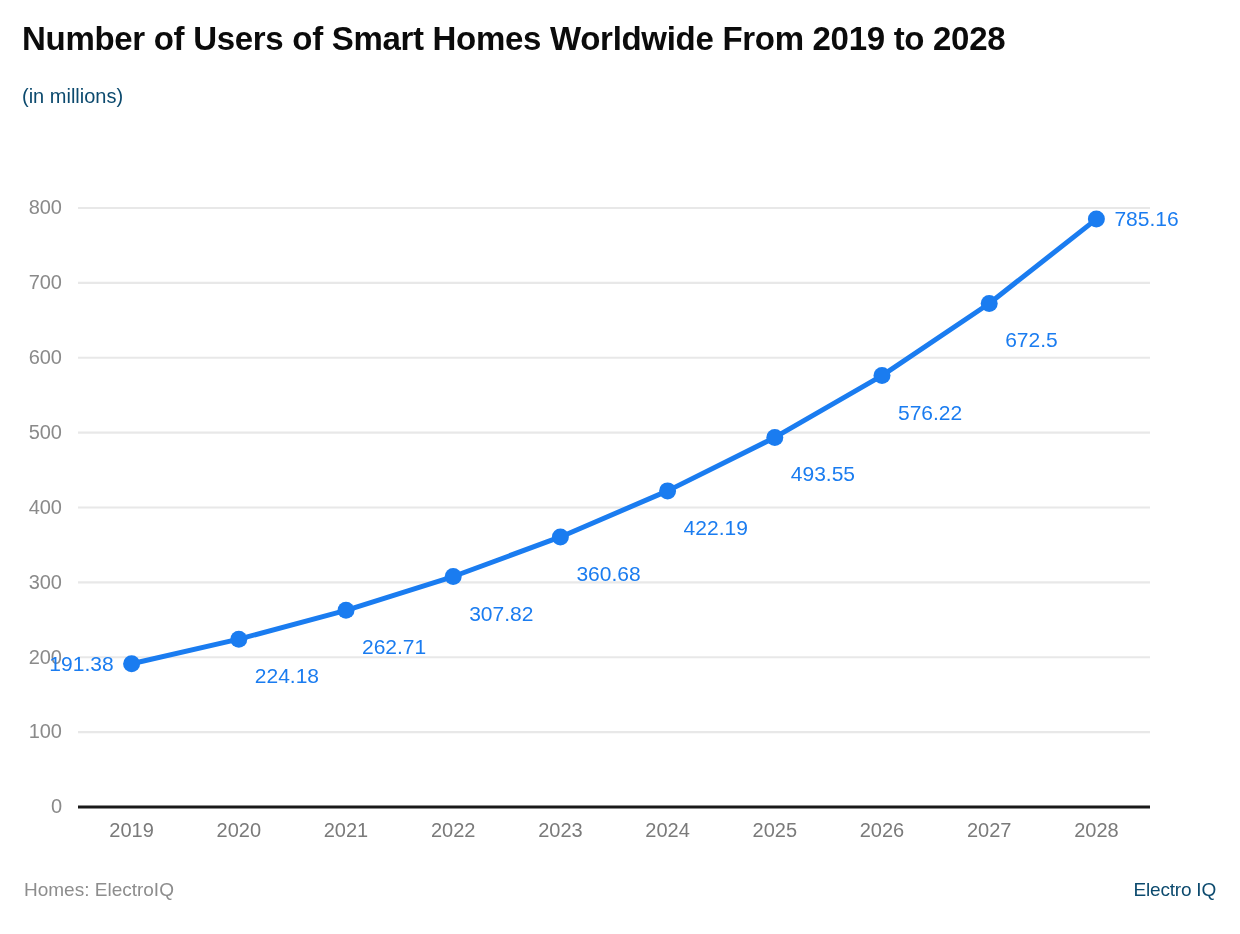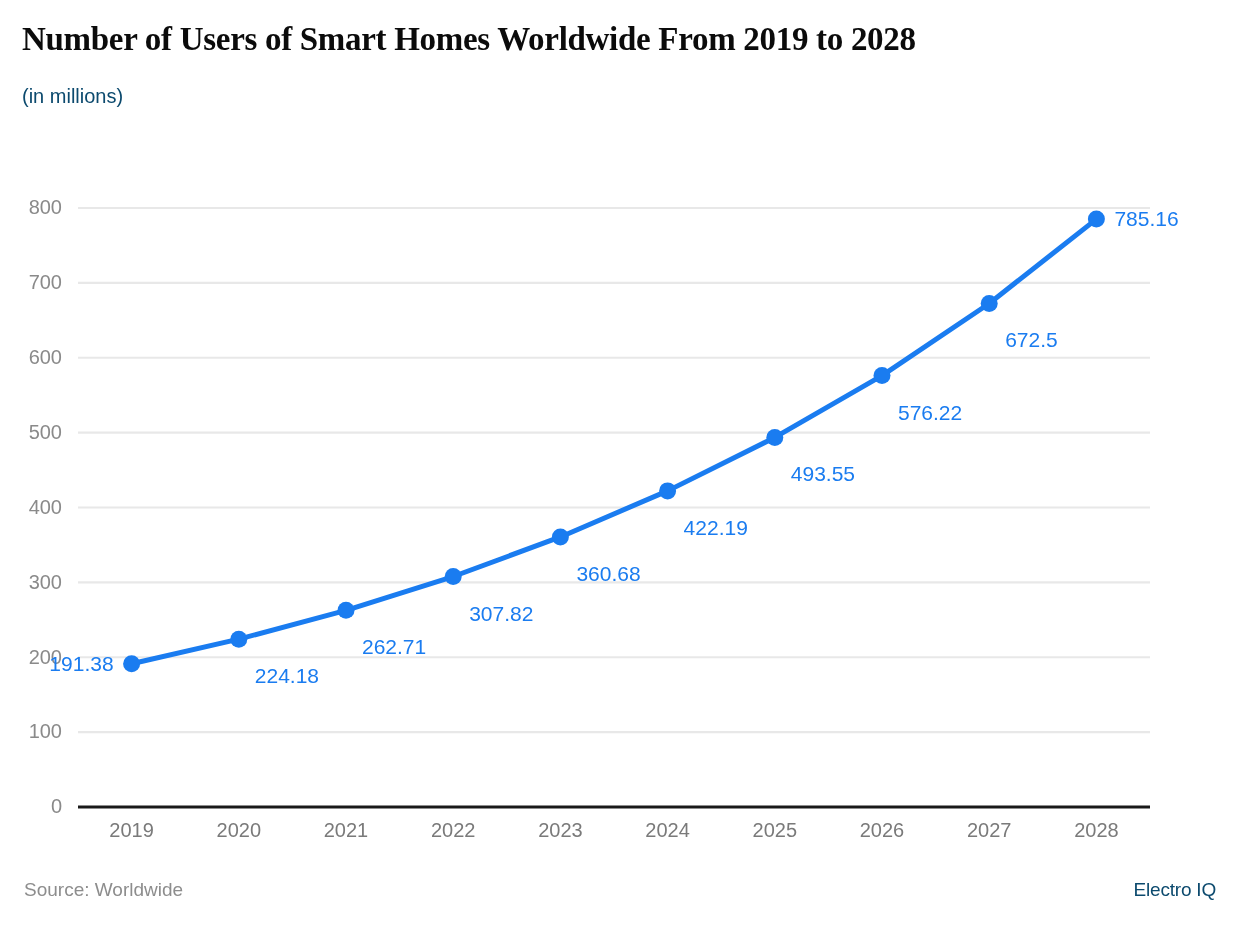--- a/index.html
+++ b/index.html
@@ -29,21 +29,20 @@
     width: 1180px;
   }
   #chart-title {
     font-size: 33px;
     font-weight: bold;
     line-height: 1.28;
     color: #0b0b0b;
     letter-spacing: -0.3px;
     margin: 0;
     max-width: 1165px;
-    font-family: Liberation Serif, serif;
   }
   #chart-subtitle {
     font-size: 20px;
     font-weight: normal;
     color: #0c4a6e;
     margin: 0;
     padding-top: 26px;
     line-height: 1;
   }
 
@@ -192,17 +191,17 @@
           <text x="683.6" y="534.8852375" text-anchor="start" class="point-label" fill="#1a7cf0">422.19</text>
           <text x="790.8000000000001" y="481.4544375" text-anchor="start" class="point-label" fill="#1a7cf0">493.55</text>
           <text x="898" y="419.55527499999994" text-anchor="start" class="point-label" fill="#1a7cf0">576.22</text>
           <text x="1005.2" y="347.465625" text-anchor="start" class="point-label" fill="#1a7cf0">672.5</text>
           <text x="1114.4" y="226.11145" text-anchor="start" class="point-label" fill="#1a7cf0">785.16</text>
         </g>
     </svg>
   </div>
 
   <div id="footer">
-    <div id="source-text">Source: Worldwide</div>
+    <div id="source-text">Homes: ElectroIQ</div>
     <div id="brand-text">Electro IQ</div>
   </div>
 
 </div>
 
 </body></html>

